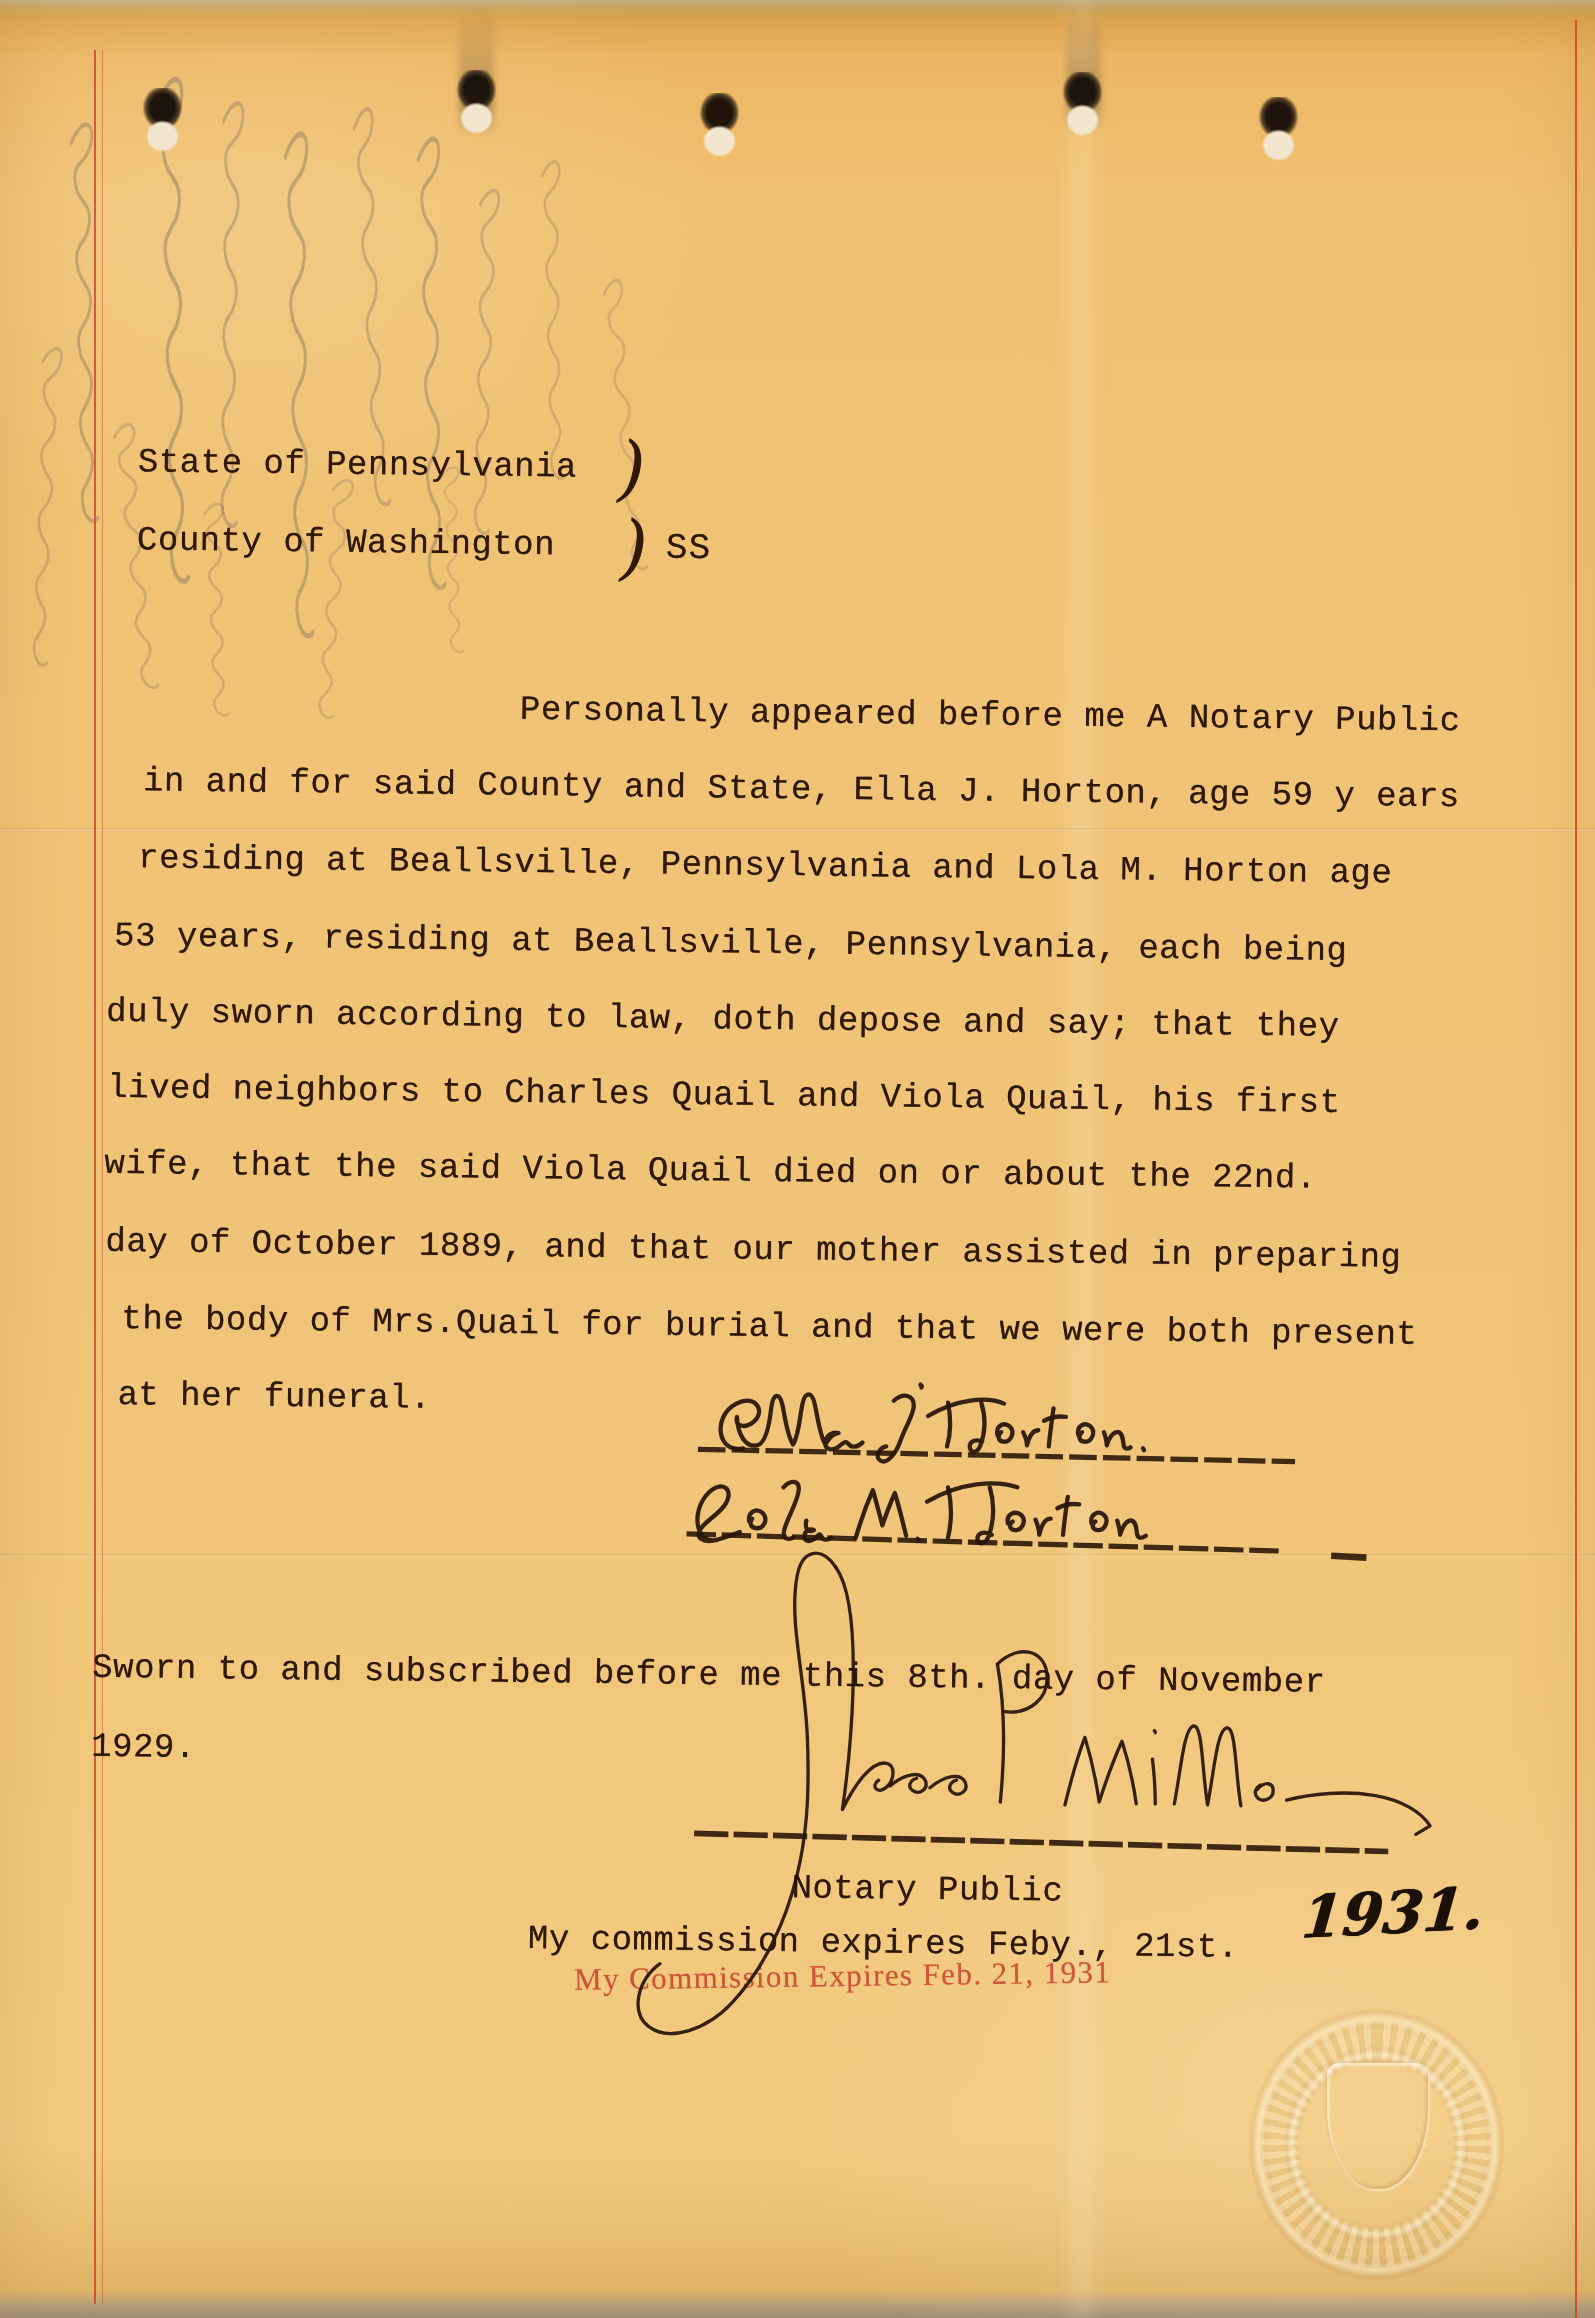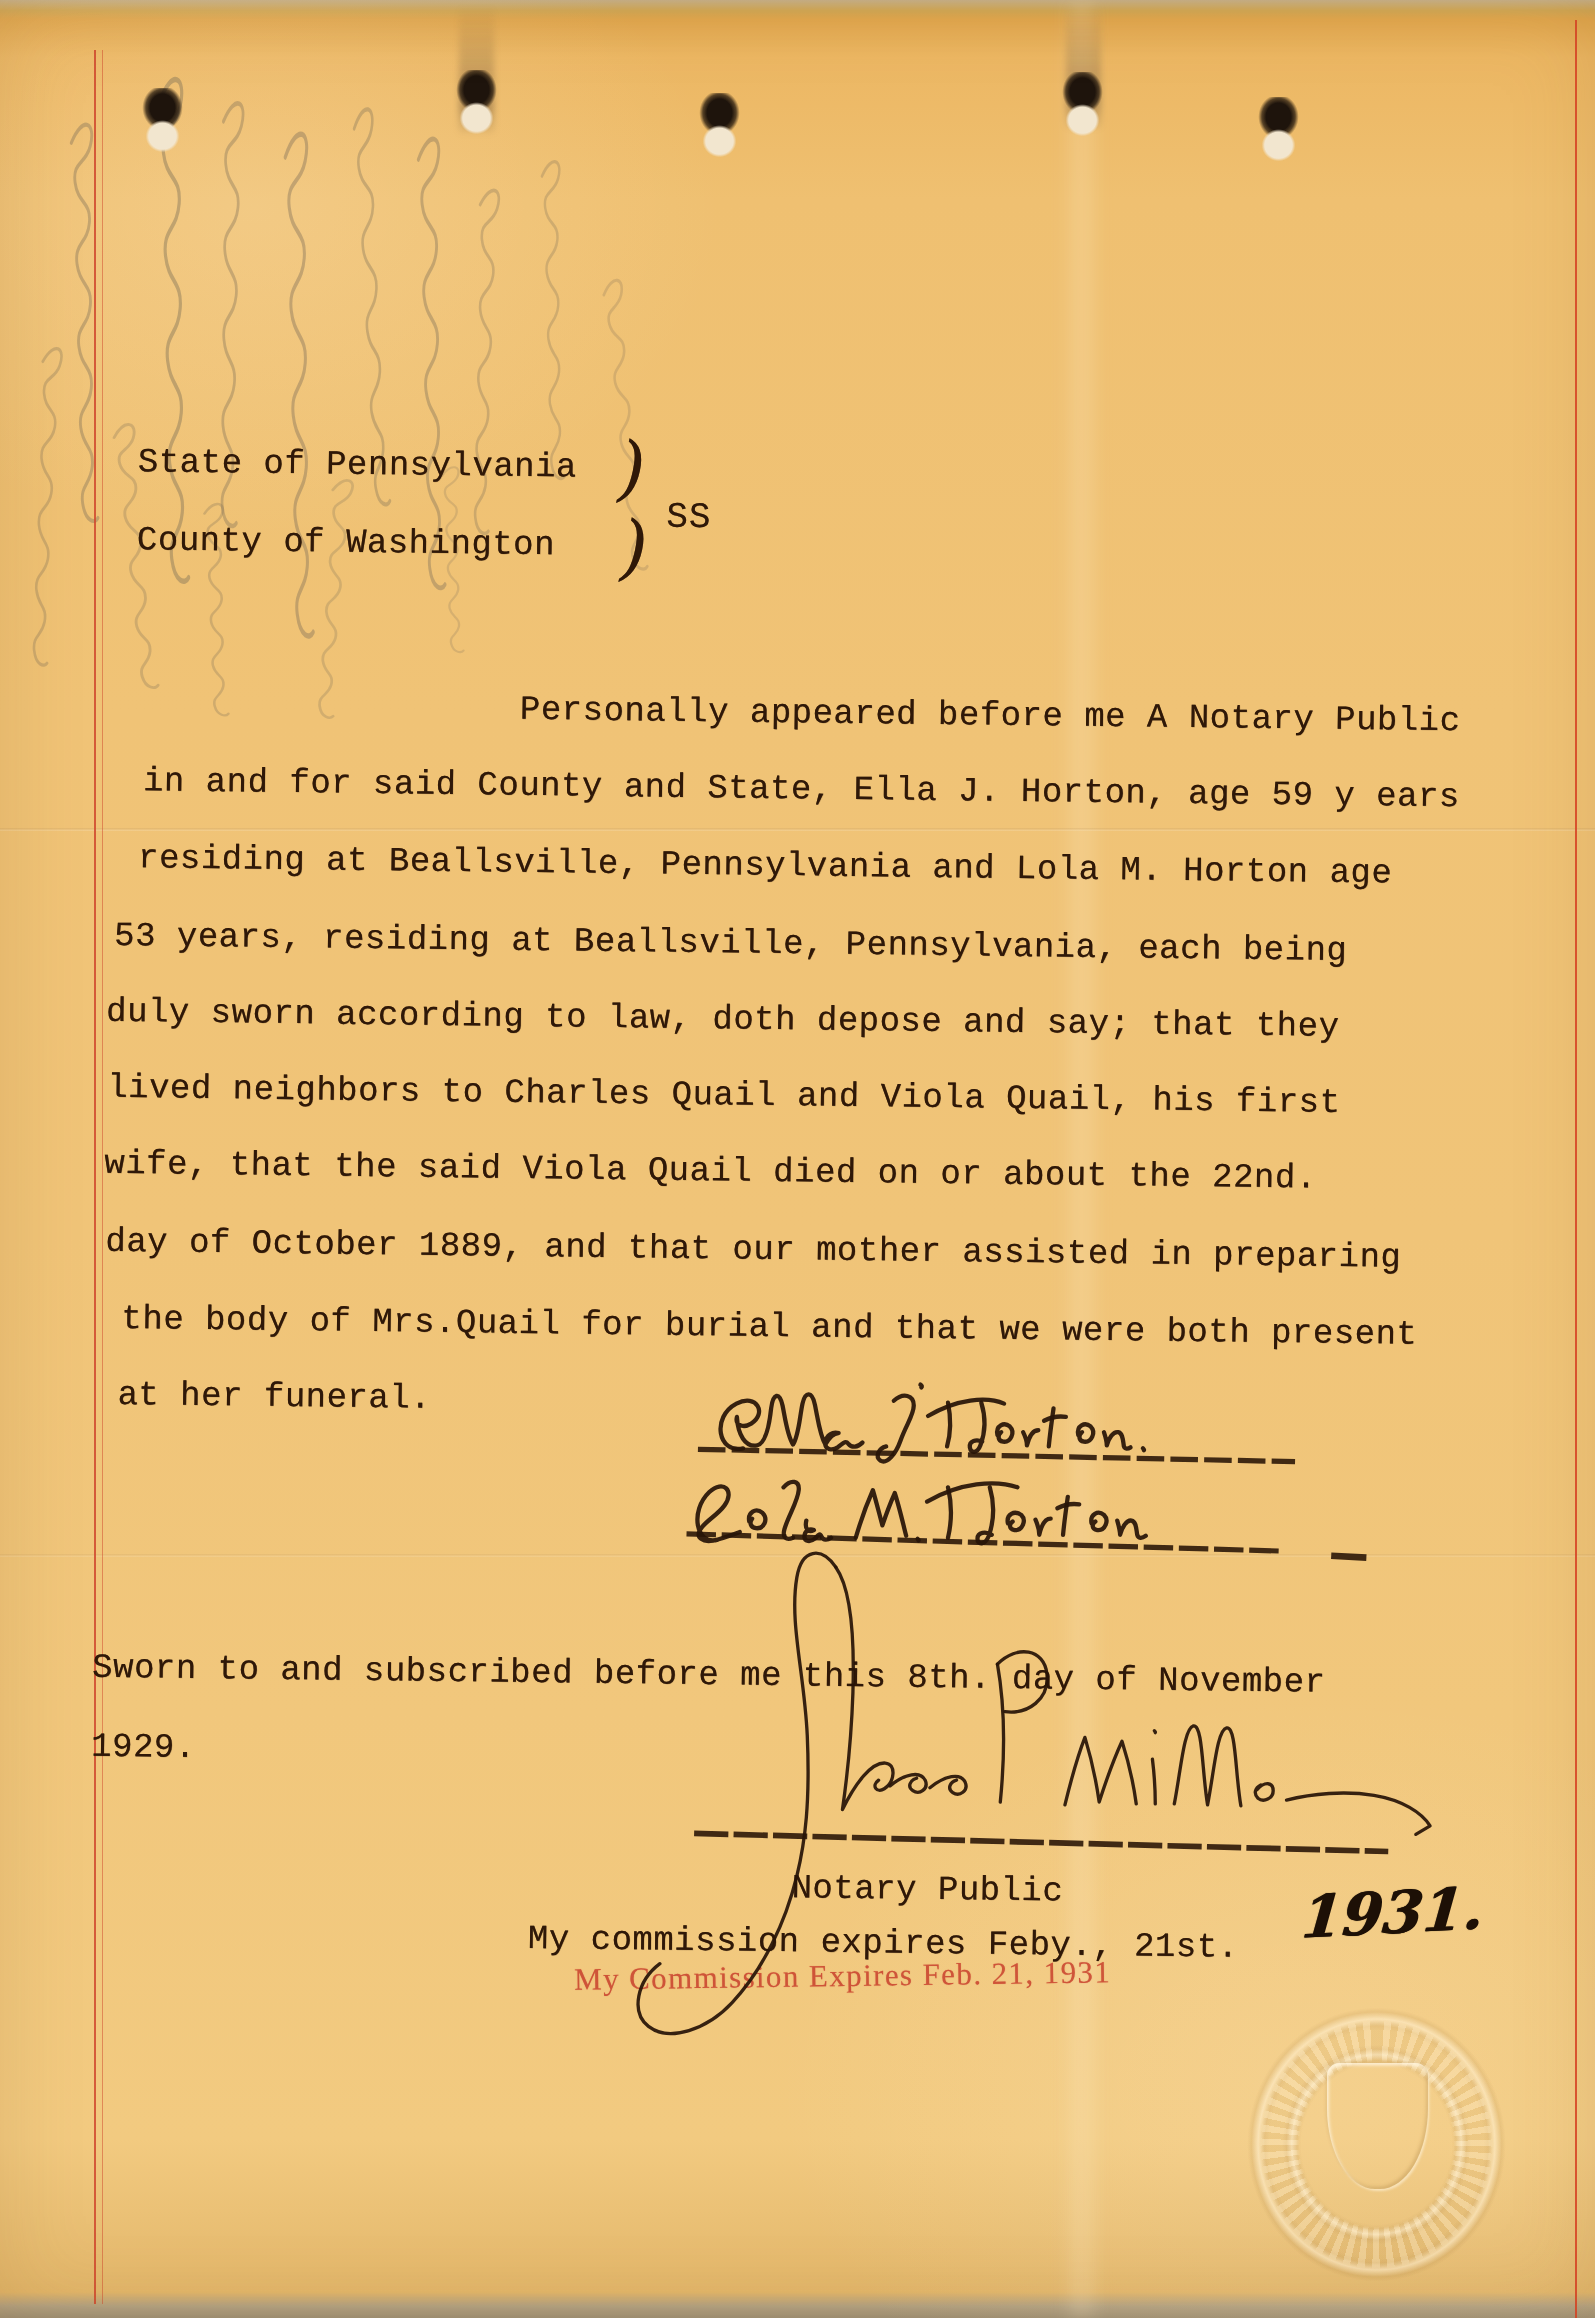--- a/index.html
+++ b/index.html
@@ -57,21 +57,21 @@
     font-size:34px;line-height:1;letter-spacing:0.5px;color:#2f1808;
     text-shadow:0 0 0.5px rgba(47,24,8,0.65), 0.5px 0.5px 0 rgba(47,24,8,0.22);
   }
   .bracket{
     position:absolute;font-family:"DejaVu Serif",serif;font-style:italic;
     font-size:71px;line-height:1;color:#2f1808;
     text-shadow:0 0 0.5px rgba(47,24,8,0.6);
   }
   .ss{position:absolute;font-family:"Liberation Mono","DejaVu Sans Mono",monospace;
     font-size:36px;color:#2f1808;letter-spacing:1px;
-    text-shadow:0 0 0.5px rgba(47,24,8,0.6);}
+    text-shadow:0 0 0.5px rgba(47,24,8,0.6);margin-top:31px;}
   
   svg.signatures{position:absolute;left:0;top:0;}
   .sig-stroke{fill:none;stroke:#281407;stroke-width:9;stroke-linecap:round;
     stroke-linejoin:round;opacity:0.93;}
   .sig-thin{stroke-width:7;}
   .uline{fill:none;stroke:#2c1708;stroke-linecap:butt;opacity:0.9;}
   .hw-year{
     position:absolute;left:1302px;top:1879px;
     font-family:"DejaVu Serif",serif;font-style:italic;font-weight:bold;
     font-size:58px;color:#1d1006;transform:rotate(-3deg) skewX(-8deg);

